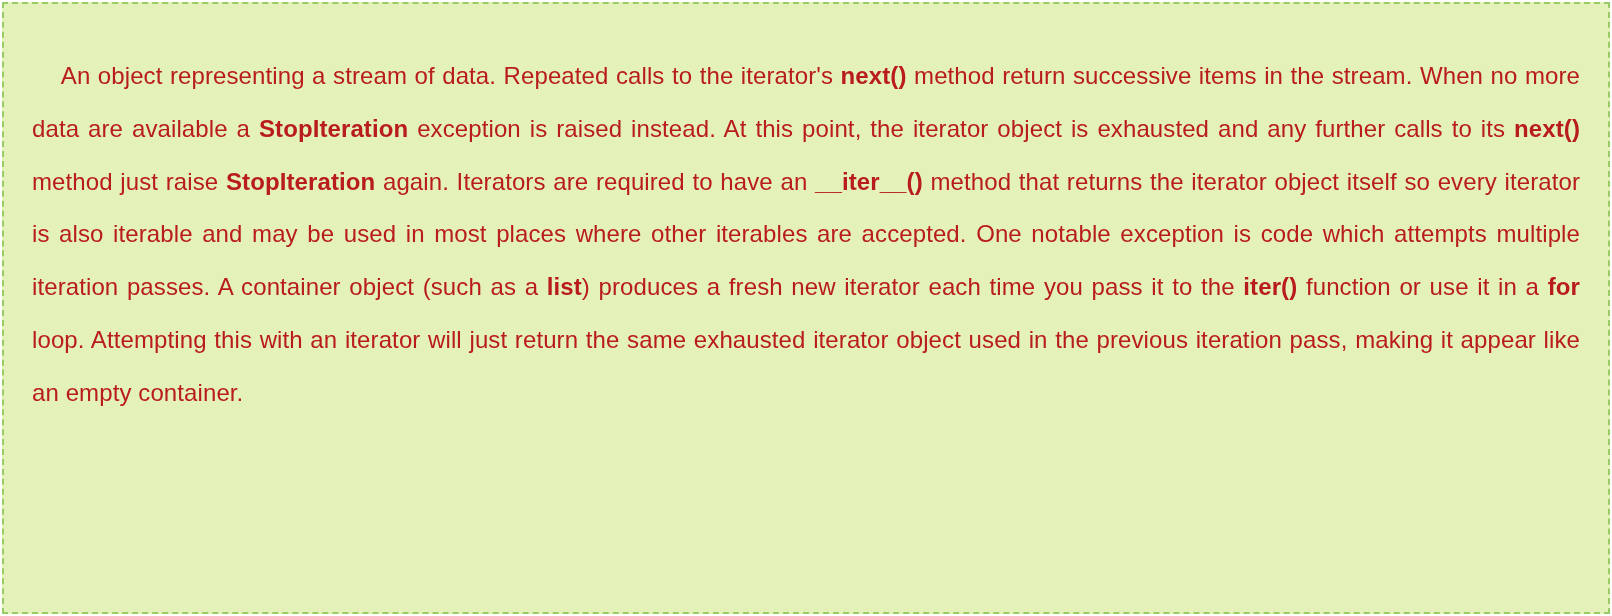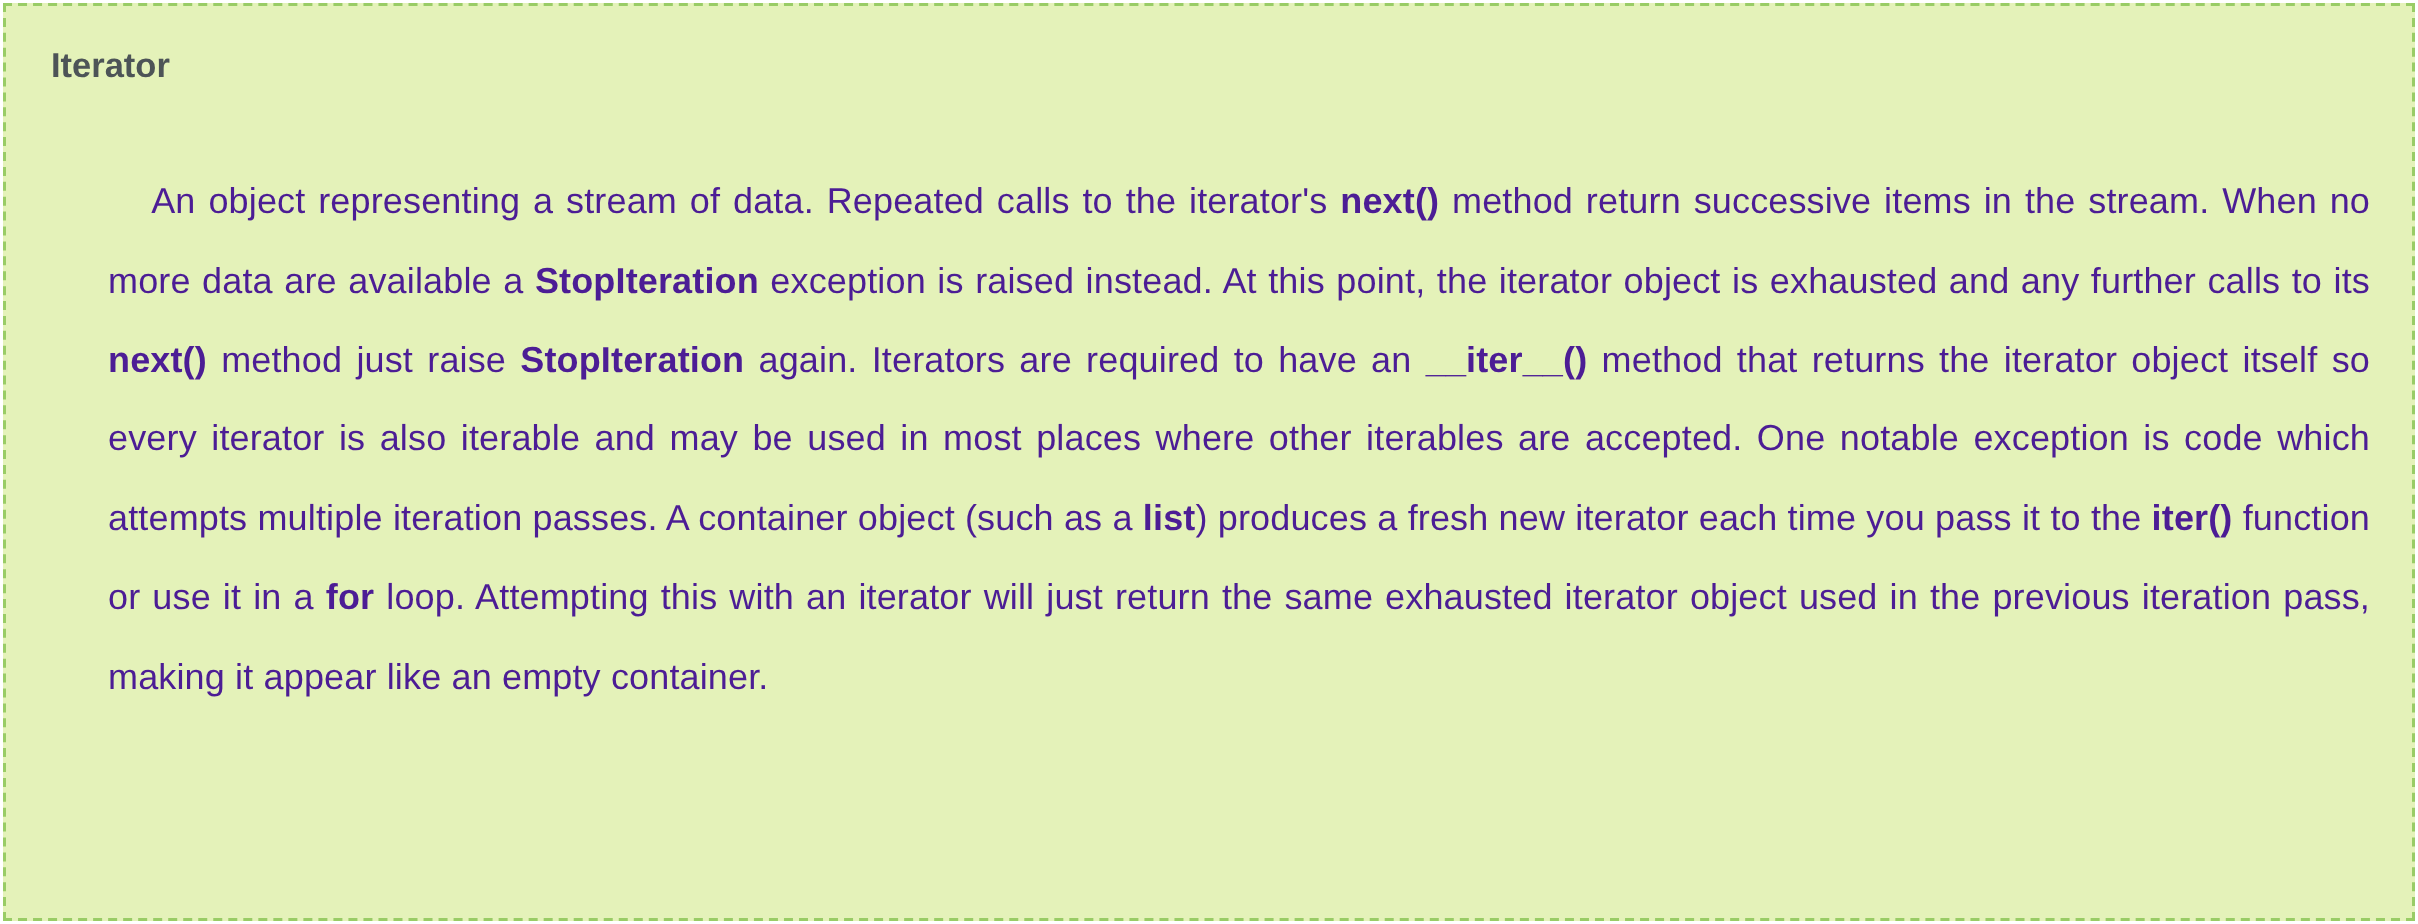--- a/index.html
+++ b/index.html
@@ -23,30 +23,28 @@
   }
   .callout-title {
     font-weight: 700;
     font-size: 23px;
     color: #4d5457;
     margin: 4px 0 52px 2px;
   }
   .callout-body {
     font-size: 24px;
     line-height: 2.2;
-    color: #4c1d95;
+    color: #b91c1c;
     text-align: justify;
     text-justify: inter-word;
     text-indent: 1.2em;
     letter-spacing: 0.1px;
-    margin-left: 40px;
   }
   .callout-body b {
     font-weight: 700;
   }
 </style>
 </head>
 <body>
 
 <div class="callout">
-  <div class="callout-title">Iterator</div>
   <p class="callout-body">An object representing a stream of data. Repeated calls to the iterator's <b>next()</b> method return successive items in the stream. When no more data are available a <b>StopIteration</b> exception is raised instead. At this point, the iterator object is exhausted and any further calls to its <b>next()</b> method just raise <b>StopIteration</b> again. Iterators are required to have an <b>__iter__()</b> method that returns the iterator object itself so every iterator is also iterable and may be used in most places where other iterables are accepted. One notable exception is code which attempts multiple iteration passes. A container object (such as a <b>list</b>) produces a fresh new iterator each time you pass it to the <b>iter()</b> function or use it in a <b>for</b> loop. Attempting this with an iterator will just return the same exhausted iterator object used in the previous iteration pass, making it appear like an empty container.</p>
 </div>
 
 </body></html>

